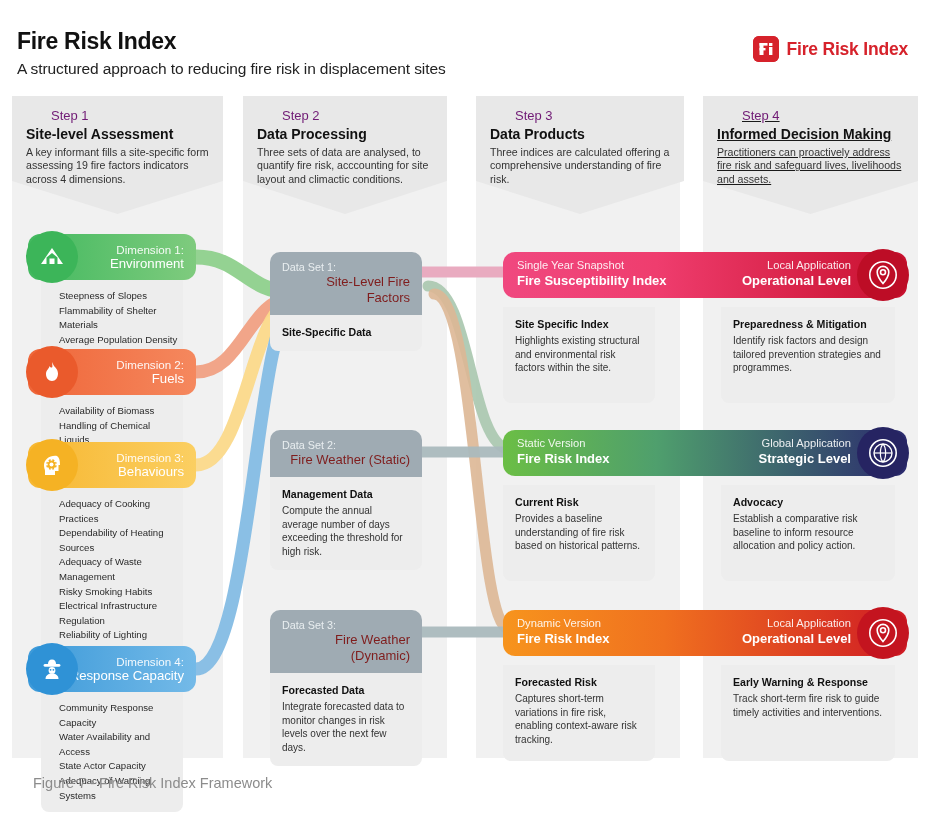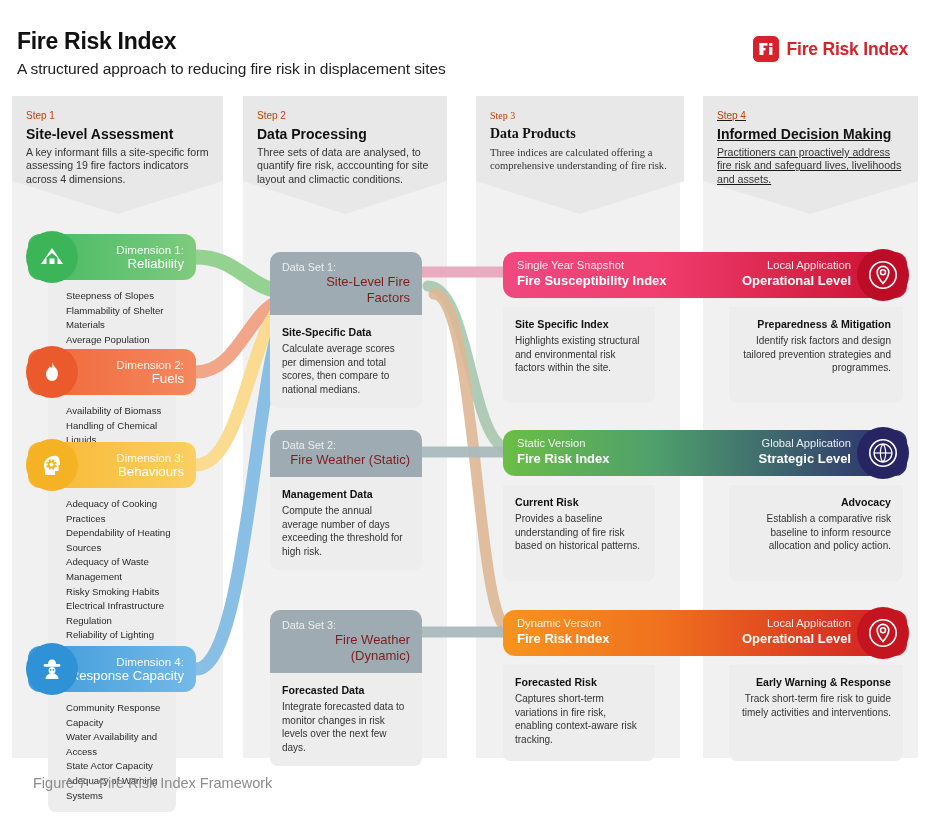--- a/index.html
+++ b/index.html
@@ -27,40 +27,40 @@
   .col-2{left:243px;width:204px;height:662px;}
   .col-3{left:476px;width:204px;height:662px;}
   .col-4{left:703px;width:215px;height:662px;}
 
   .step-head{position:absolute;top:96px;background:#e8e8e8;
     -webkit-clip-path:polygon(0 0,100% 0,100% 72%,50% 100%,0 72%);
             clip-path:polygon(0 0,100% 0,100% 72%,50% 100%,0 72%);
     padding:12px 14px 0 14px;box-sizing:border-box;}
   .sh-1{left:12px;width:211px;height:118px;}
   .sh-2{left:243px;width:204px;height:118px;}
-  .sh-3{left:476px;width:208px;height:118px;font-family:Liberation Serif, serif;}
+  .sh-3{left:476px;width:208px;height:118px;}
   .sh-4{left:703px;width:215px;height:118px;text-decoration:underline;}
-  .step-num{font-size:10px;color:#c2410c;line-height:16px;}
+  .step-num{font-size:13px;color:#701a75;line-height:16px;margin-left:25px;}
   .step-name{font-size:14px;font-weight:bold;color:#111;line-height:18px;margin-top:1px;}
   .step-desc{font-size:10.6px;color:#333;line-height:13.4px;margin-top:3px;}
 
   
   .ribbons{position:absolute;left:0;top:0;width:930px;height:820px;pointer-events:none;}
 
   
   .dim{position:absolute;left:28px;width:168px;}
   .dim-band{position:relative;height:46px;border-radius:12px;
     display:flex;align-items:center;justify-content:flex-end;
     padding-right:12px;box-sizing:border-box;}
   .dim-band .lbl{text-align:right;color:#ffffff;line-height:14.5px;}
   .dim-band .lbl .l1{font-size:11.6px;opacity:.93;}
   .dim-band .lbl .l2{font-size:13.2px;}
   .dim-icon{position:absolute;left:-2px;top:-3px;width:52px;height:52px;border-radius:50%;
     display:flex;align-items:center;justify-content:center;}
-  .dim-list{background:#ededed;border-radius:0 0 8px 8px;margin:0 20px;
+  .dim-list{background:#ededed;border-radius:0 0 8px 8px;margin:0 13px;
     padding:9px 0 9px 0;}
   .dim-list div{font-size:9.6px;color:#2a2a2a;line-height:14.6px;padding-left:18px;}
 
   .d1{top:234px;} .d2{top:349px;} .d3{top:442px;} .d4{top:646px;}
   .d1 .dim-band{background:linear-gradient(90deg,#42b95f 0%,#7fcb7e 100%);}
   .d1 .dim-icon{background:#3cb559;}
   .d2 .dim-band{background:linear-gradient(90deg,#ef6639 0%,#f5885e 100%);}
   .d2 .dim-icon{background:#ea5a2c;}
   .d3 .dim-band{background:linear-gradient(90deg,#f7b731 0%,#fbcf62 100%);}
   .d3 .dim-icon{background:#f5b224;}
@@ -83,21 +83,21 @@
   .prod-band .left{position:absolute;left:14px;top:6px;line-height:15px;}
   .prod-band .right{position:absolute;right:56px;top:6px;text-align:right;line-height:15px;}
   .prod-band .l1{font-size:11.2px;opacity:.9;}
   .prod-band .l2{font-size:13px;font-weight:bold;}
   .prod-ico{position:absolute;right:-2px;top:-3px;width:52px;height:52px;border-radius:50%;
     display:flex;align-items:center;justify-content:center;}
   .prod-cols{position:relative;margin-top:9px;height:96px;}
   .pc{position:absolute;top:0;background:#ededed;border-radius:0 0 8px 8px;
     padding:10px 12px 10px 12px;box-sizing:border-box;height:96px;}
   .pc-l{left:0;width:152px;}
-  .pc-r{right:4px;width:174px;text-align:right;}
+  .pc-r{right:12px;width:174px;}
   .pc .t{font-size:10.6px;font-weight:bold;color:#111;line-height:14px;}
   .pc .d{font-size:10px;color:#333;line-height:13.6px;margin-top:3px;}
 
   .p1{top:252px;} .p2{top:430px;} .p3{top:610px;}
   .p1 .prod-band{background:linear-gradient(90deg,#f0487f 0%,#ef3d6e 38%,#c8102e 100%);}
   .p1 .prod-ico{background:#bd0d26;}
   .p2 .prod-band{background:linear-gradient(90deg,#6bbe45 0%,#4f9f6d 38%,#2b2a6e 100%);}
   .p2 .prod-ico{background:#262462;}
   .p3 .prod-band{background:linear-gradient(90deg,#f7941d 0%,#f0701f 40%,#cf1b24 100%);}
   .p3 .prod-ico{background:#c4141f;}
@@ -178,21 +178,21 @@
   <div class="dim d1">
     <div class="dim-band">
       <div class="dim-icon">
         <svg width="30" height="30" viewBox="0 0 30 30">
             <path d="M15 6 L26 22 L20.5 22 L20.5 15.5 L15 11 L9.5 15.5 L9.5 22 L4 22 Z" fill="#fff"></path>
             <rect x="12.5" y="16.5" width="5" height="5.5" fill="#fff"></rect>
           </svg>
       </div>
       <div class="lbl">
         <div class="l1">Dimension 1:</div>
-        <div class="l2">Reliability</div>
+        <div class="l2">Environment</div>
       </div>
     </div>
     <div class="dim-list">
       <div>Steepness of Slopes</div>
       <div>Flammability of Shelter Materials</div>
       <div>Average Population Density</div>
       <div>Functionality of Fire Breaks</div>
     </div>
   </div>
 
@@ -276,21 +276,20 @@
     </div>
   </div>
 
   <div class="ds ds1">
     <div class="ds-head">
       <div class="l1">Data Set 1:</div>
       <div class="l2">Site-Level Fire Factors</div>
     </div>
     <div class="ds-body">
       <div class="t">Site-Specific Data</div>
-      <div class="d">Calculate average scores per dimension and total scores, then compare to national medians.</div>
     </div>
   </div>
   <div class="ds ds2">
     <div class="ds-head">
       <div class="l1">Data Set 2:</div>
       <div class="l2">Fire Weather (Static)</div>
     </div>
     <div class="ds-body">
       <div class="t">Management Data</div>
       <div class="d">Compute the annual average number of days exceeding the threshold for high risk.</div>

